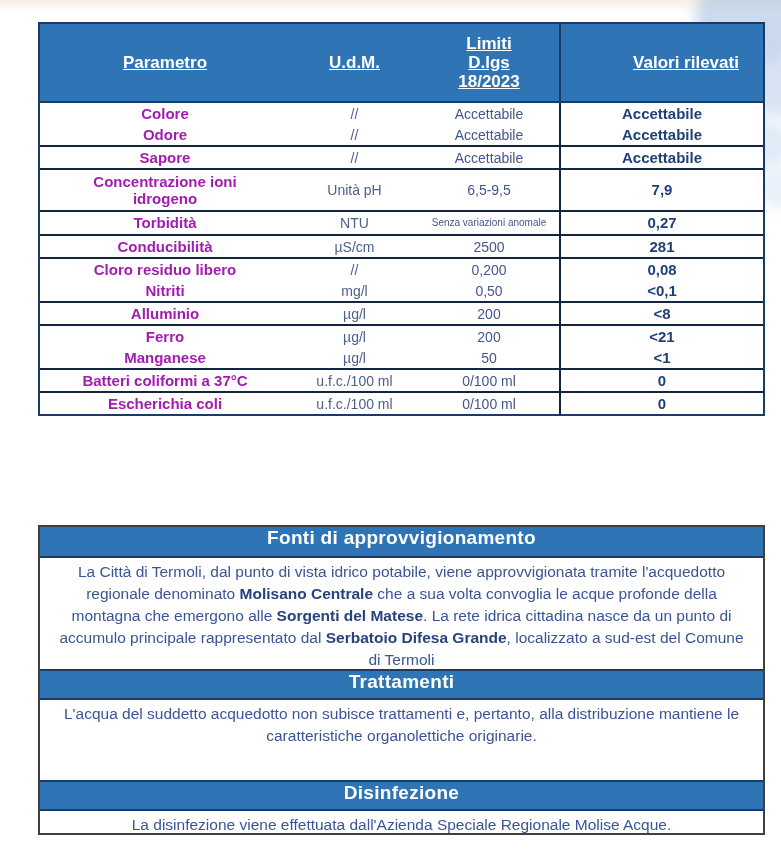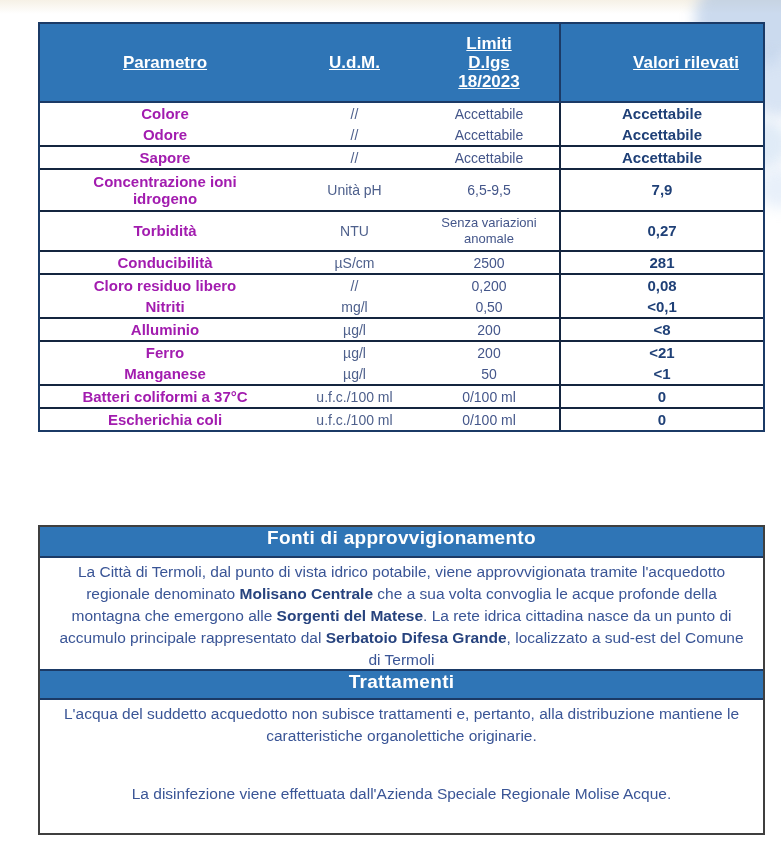--- a/index.html
+++ b/index.html
@@ -49,21 +49,21 @@
   .cell { font-size:14px; line-height:20px; }
   .cell.param { font-weight:bold; color:#a21caf; font-size:15px; }
   .cell.udm   { color:#4e608c; }
   .cell.limit { color:#44568a; }
   .cell.value {
     font-weight:bold; color:#1f4077; font-size:15px;
     border-left:2px solid #14253f; align-self:stretch;
     display:flex; align-items:center; justify-content:center;
   }
   .narrow     { display:block; max-width:180px; margin:0 auto; line-height:17px; padding:3px 0; }
-  .limit-sm   { display:block; font-size:13px; line-height:16px; max-width:125px; margin:0 auto; padding:3px 0; }
+  .limit-sm   { display:block; font-size:10px; line-height:16px; max-width:125px; margin:0 auto; padding:3px 0; }
 
   
   .lower {
     position:absolute; left:38px; top:525px; width:727px; height:310px;
     border:2px solid #3f3f3f; box-sizing:border-box; background:#ffffff;
   }
   .band {
     height:31px; box-sizing:border-box;
     background:#2f75b6;
     border-top:2px solid #1b3a66; border-bottom:2px solid #1b3a66;
@@ -213,14 +213,15 @@
   </div>
 </div>
 
 <div class="lower">
   <div class="band">Fonti di approvvigionamento</div>
   <div class="sec-body" id="fonti-body"><span>La Città di Termoli, dal punto di vista idrico potabile, viene approvvigionata tramite l'acquedotto regionale denominato </span><span class="rich-b">Molisano Centrale</span><span> che a sua volta convoglia le acque profonde della montagna che emergono alle </span><span class="rich-b">Sorgenti del Matese</span><span>. La rete idrica cittadina nasce da un punto di accumulo principale rappresentato dal </span><span class="rich-b">Serbatoio Difesa Grande</span><span>, localizzato a sud-est del Comune di Termoli</span></div>
 
   <div class="band">Trattamenti</div>
   <div class="sec-body" id="tratt-body"><span>L'acqua del suddetto acquedotto non subisce trattamenti e, pertanto, alla distribuzione mantiene le caratteristiche organolettiche originarie.</span></div>
 
+  <div class="band">Disinfezione</div>
   <div class="sec-body" id="disinf-body"><span>La disinfezione viene effettuata dall'Azienda Speciale Regionale Molise Acque.</span></div>
 </div>
 
 </body></html>

